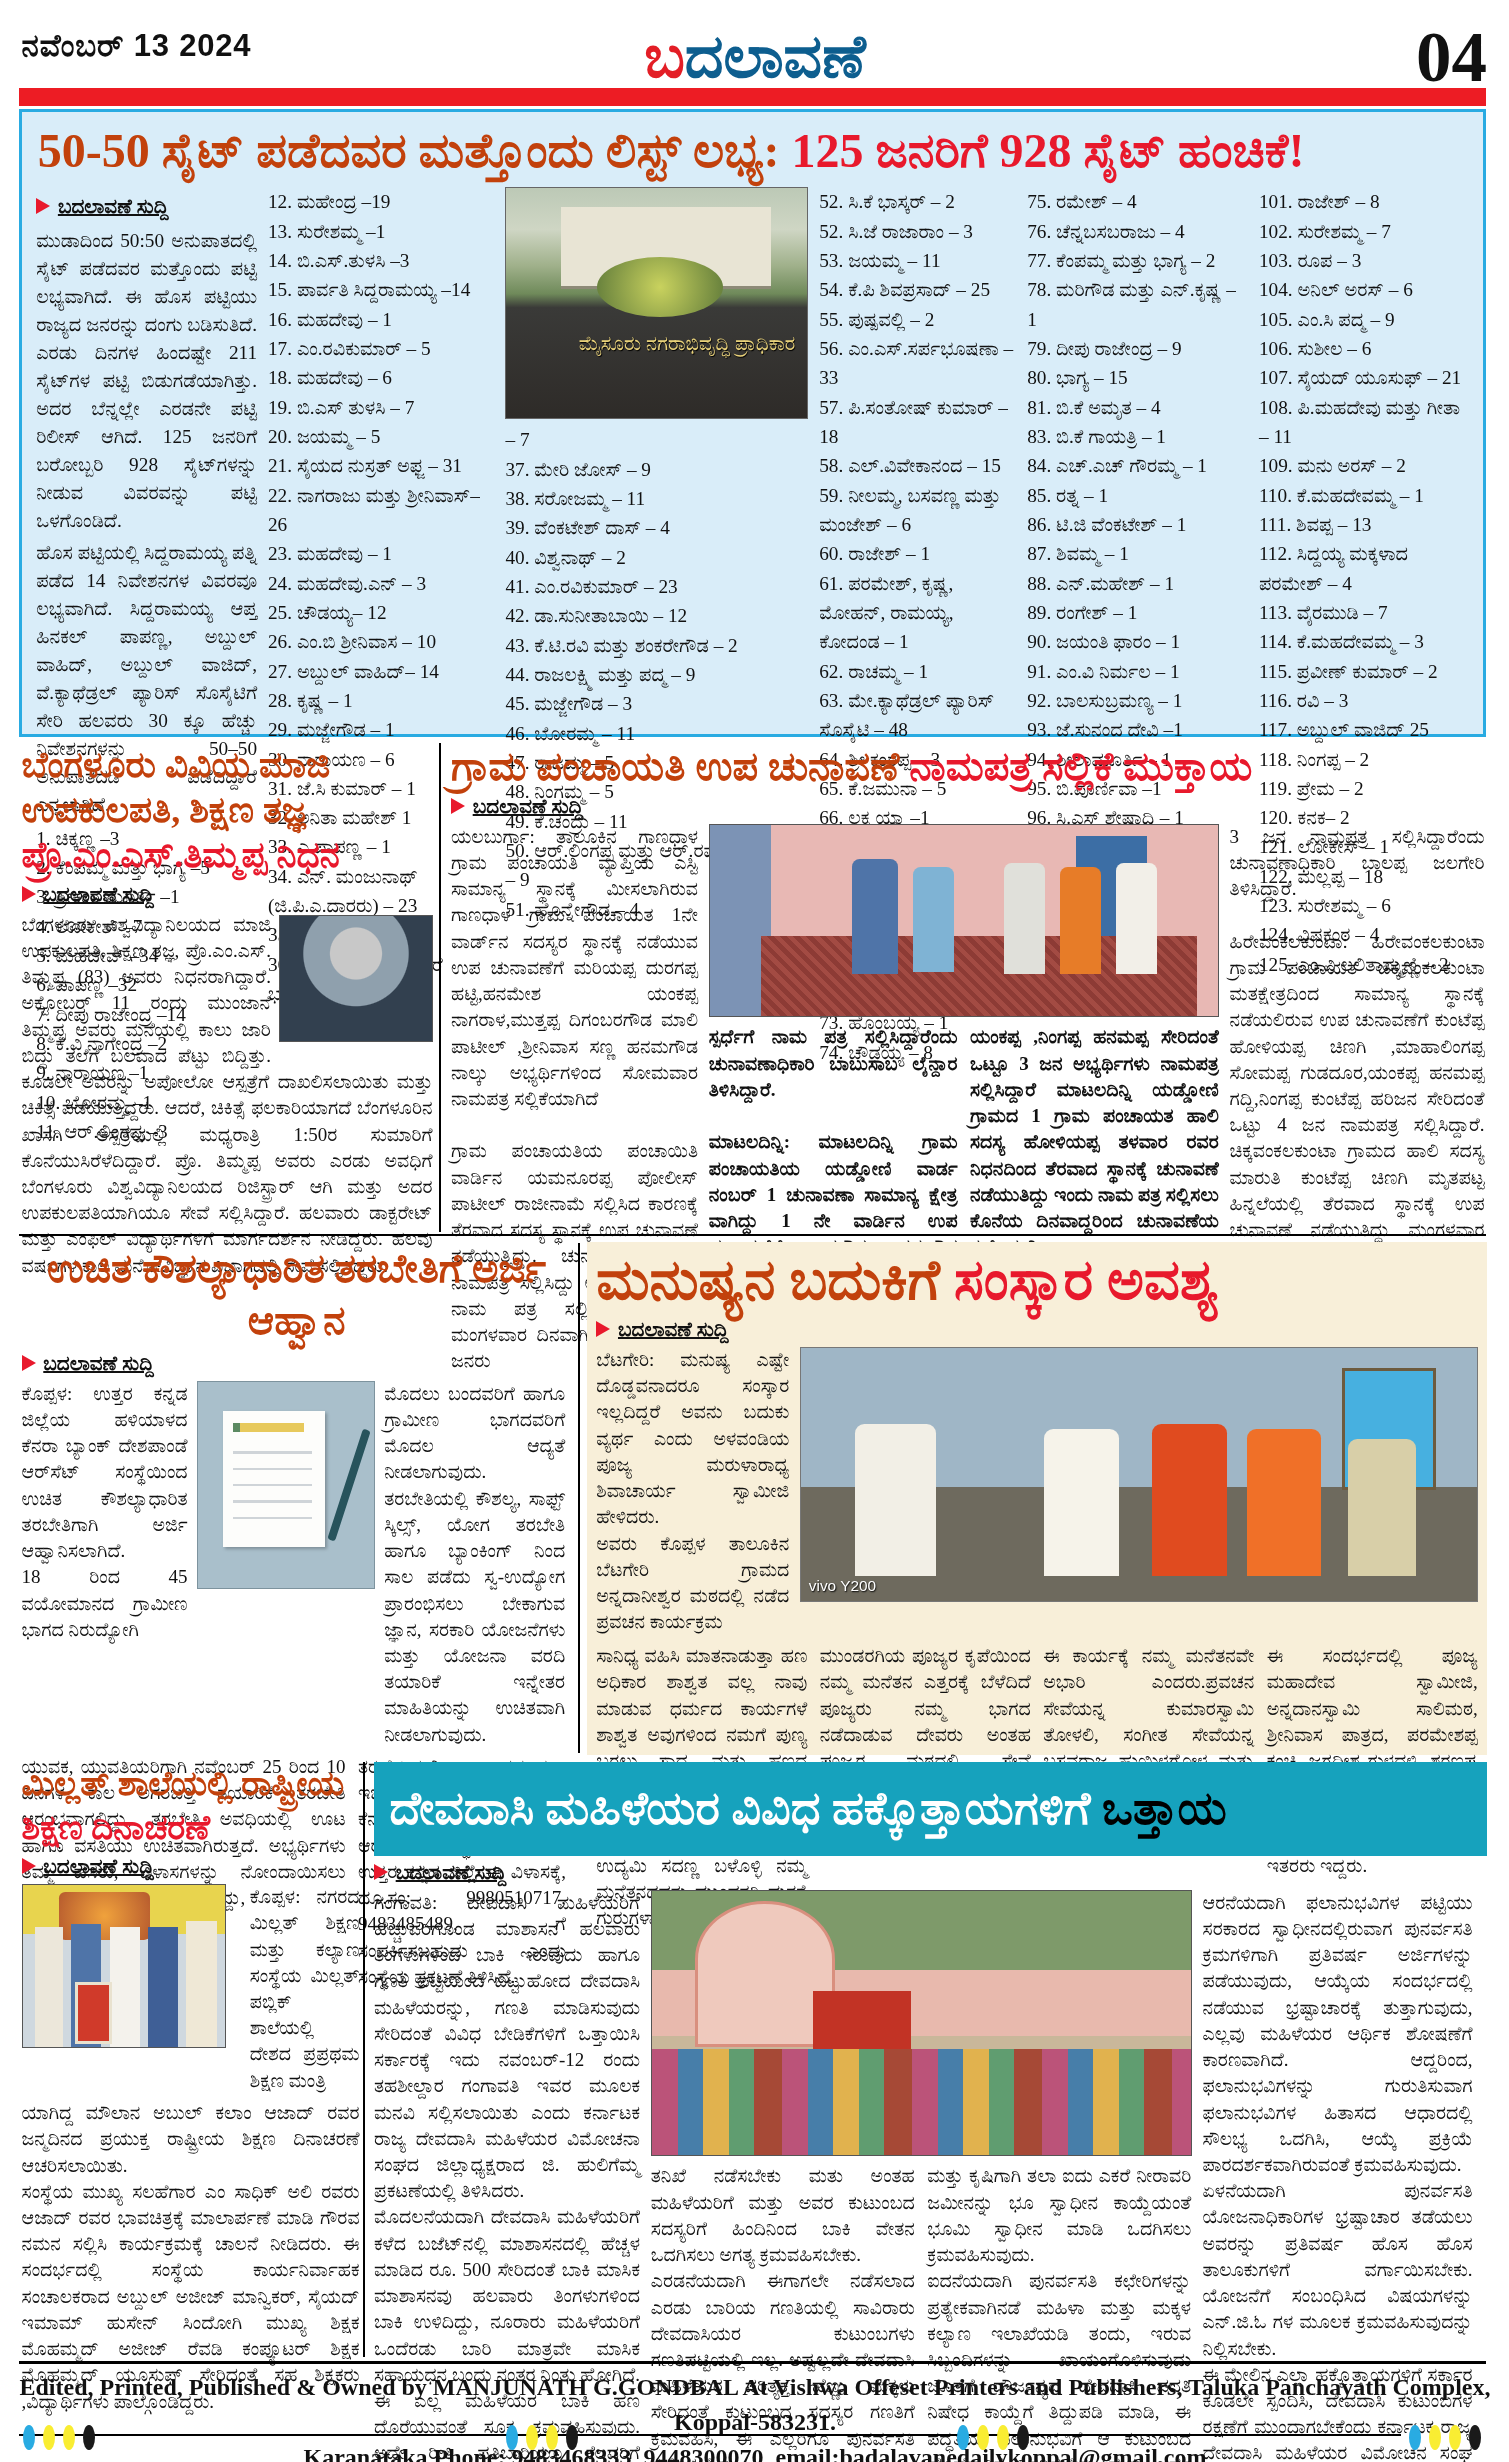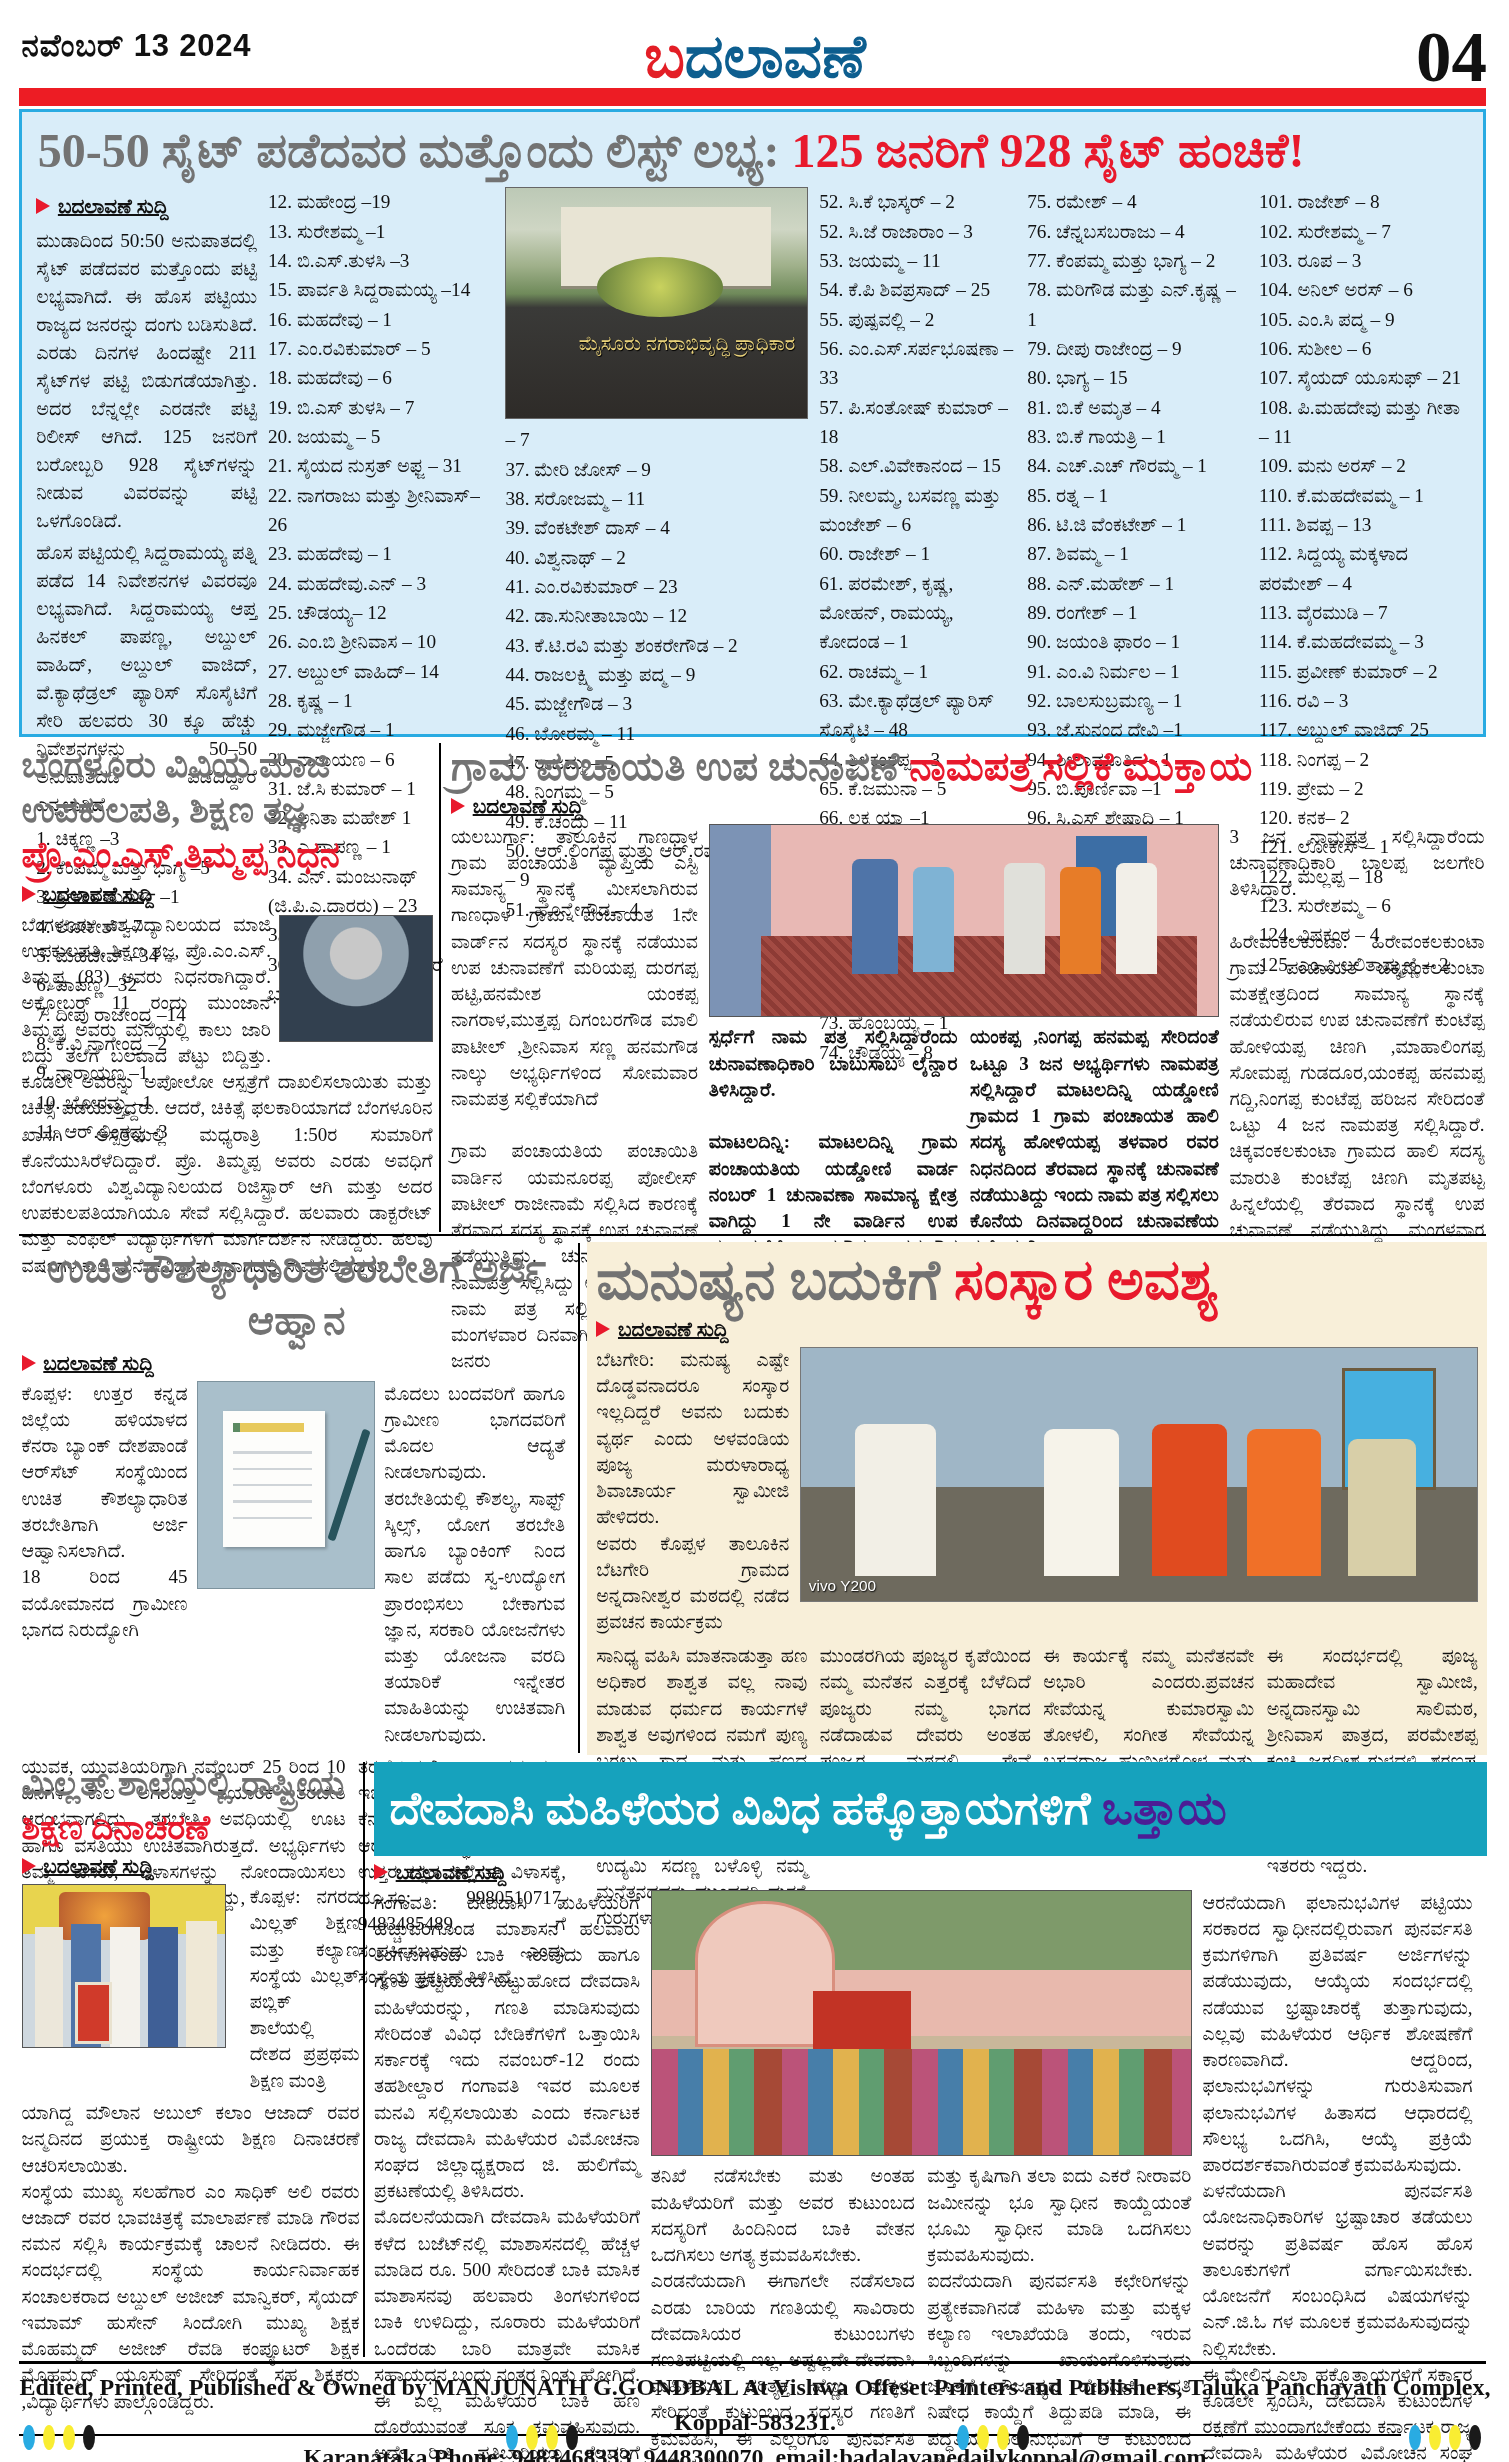--- a/index.html
+++ b/index.html
@@ -33,21 +33,21 @@
   #lcol6 { width:221px; }
   .lead-intro { text-align:justify; margin-bottom:4.6px; }
   .num-list { white-space:pre-line; line-height:1.52; }
   #muda-photo { width:303px; height:232px; border:0.8px solid #666; margin-bottom:6.2px; position:relative;
      background:linear-gradient(180deg,#bcc9b6 0%,#cfd6c4 18%,#9fb08a 34%,#6f8a5a 46%,#3a3a38 52%,#2e2b28 100%); overflow:hidden;}
   #muda-photo .bldg { position:absolute; left:18%; top:8%; width:70%; height:36%; background:#e8e4d4; border-bottom:3.1px solid #8d8a77; }
   #muda-photo .bush { position:absolute; left:30%; top:30%; width:42%; height:26%; border-radius:50%; background:radial-gradient(circle,#c9d25e,#5f7a3a); }
   #muda-photo .wall-text { position:absolute; left:4%; bottom:26%; width:92%; color:#e9d27a; font-size:20px; font-weight:normal; text-align:right; text-shadow:0.8px 0.8px 0.8px #000; }
 
   
-  .hl-black { color:#737373; }
+  .hl-black { color:#c2410c; }
   .hl-red { color:#e8192c; }
   .body-text { font-size:19px; line-height:1.38; }
   .vline { width:1.5px; background:#000; }
   .hline { height:2.3px; background:#000; }
 
   
   #obit { left:21.6px; top:743px; width:411px; }
   #obit h2 { font-size:36px; line-height:1.25; font-weight:bold; }
   #obit-photo { float:right; width:154px; height:127px; margin:3.1px 0 4.6px 7.7px; border:0.8px solid #555;
      background:radial-gradient(circle at 50% 30%,#c8c8c8 0 22%,#8fa0ad 23% 45%,#32404f 46% 100%); }
@@ -113,21 +113,21 @@
   #millat-photo .m1 { position:absolute; left:6%; top:26%; width:14%; height:74%; background:#ece7da; }
   #millat-photo .m2 { position:absolute; left:24%; top:24%; width:15%; height:76%; background:#4f74a8; }
   #millat-photo .m3 { position:absolute; left:43%; top:26%; width:15%; height:74%; background:#f4f2ec; }
   #millat-photo .m4 { position:absolute; left:62%; top:26%; width:15%; height:74%; background:#3f5f96; }
   #millat-photo .m5 { position:absolute; left:81%; top:22%; width:15%; height:78%; background:#efe8d6; }
   #millat-photo .frame { position:absolute; left:26%; bottom:2%; width:18%; height:38%; background:#d03a2a; border:3.1px solid #e9e2cf; }
   #millat-side { width:113px; }
   #vdiv-r4 { left:363px; top:1762px; height:595px; }
   #deva { left:374px; top:1762px; width:1113px; }
   #deva-banner { background:#16a2bd; color:#fff; font-size:46px; font-weight:bold; padding:20px 15.4px; white-space:nowrap; }
-  #deva-banner .yellow { color:#4c1d95;text-align:right; }
+  #deva-banner .yellow { color:#000000;text-align:right; }
   #deva-grid { display:flex; gap:10.8px; margin-top:6.2px; }
   #deva-c1 { width:266px; }
   #deva-mid { width:541px; }
   #deva-photo { width:541px; height:266px; border:0.8px solid #555; position:relative; overflow:hidden;
      background:linear-gradient(180deg,#7e9a6a 0 30%,#e8b9ad 30% 55%,#c9b79a 55% 100%); }
   #deva-photo .arch { position:absolute; left:8%; top:4%; width:26%; height:55%; background:#efc9bd; border-radius:50% 50% 0 0/40% 40% 0 0; border:3.1px solid #d98f7e; }
   #deva-photo .banner { position:absolute; left:30%; top:38%; width:18%; height:22%; background:#c23325; }
   #deva-photo .crowd { position:absolute; left:0; bottom:0; width:100%; height:40%;
      background:repeating-linear-gradient(90deg,#c94f7b 0 26px,#3f7fb2 26px 51px,#e9b13c 51px 77px,#58a06b 77px 102px,#b3462f 102px 130px); filter:saturate(.85); }
   #deva-under { display:flex; gap:12.4px; margin-top:7.7px; }

